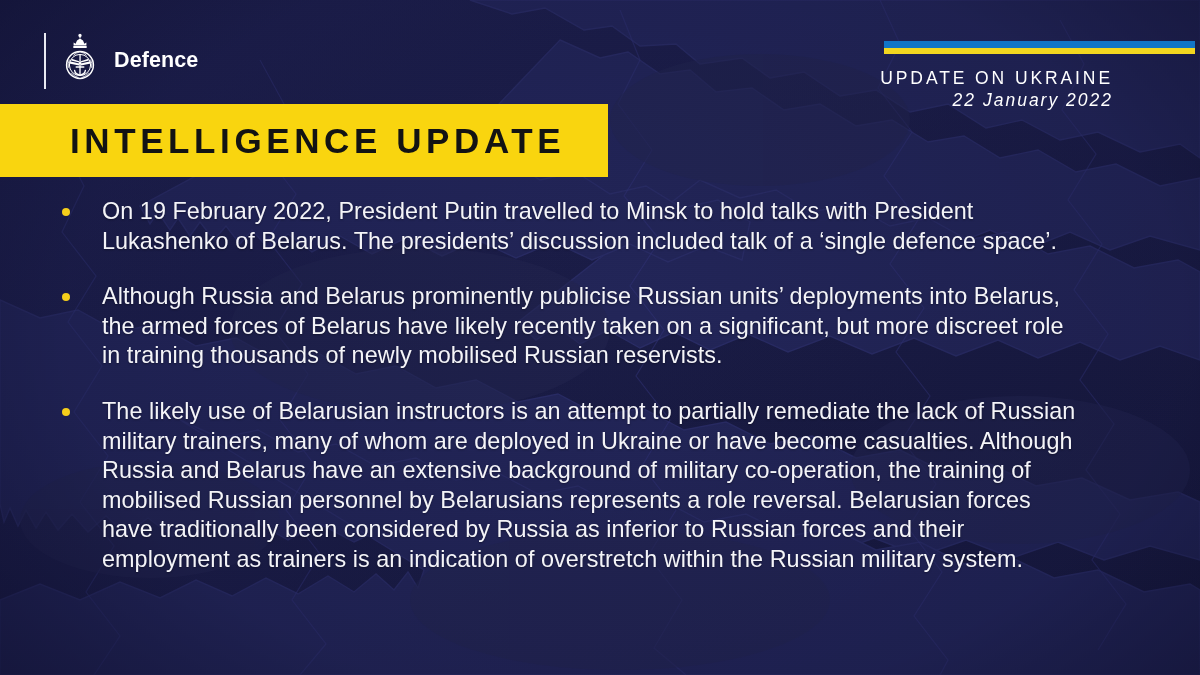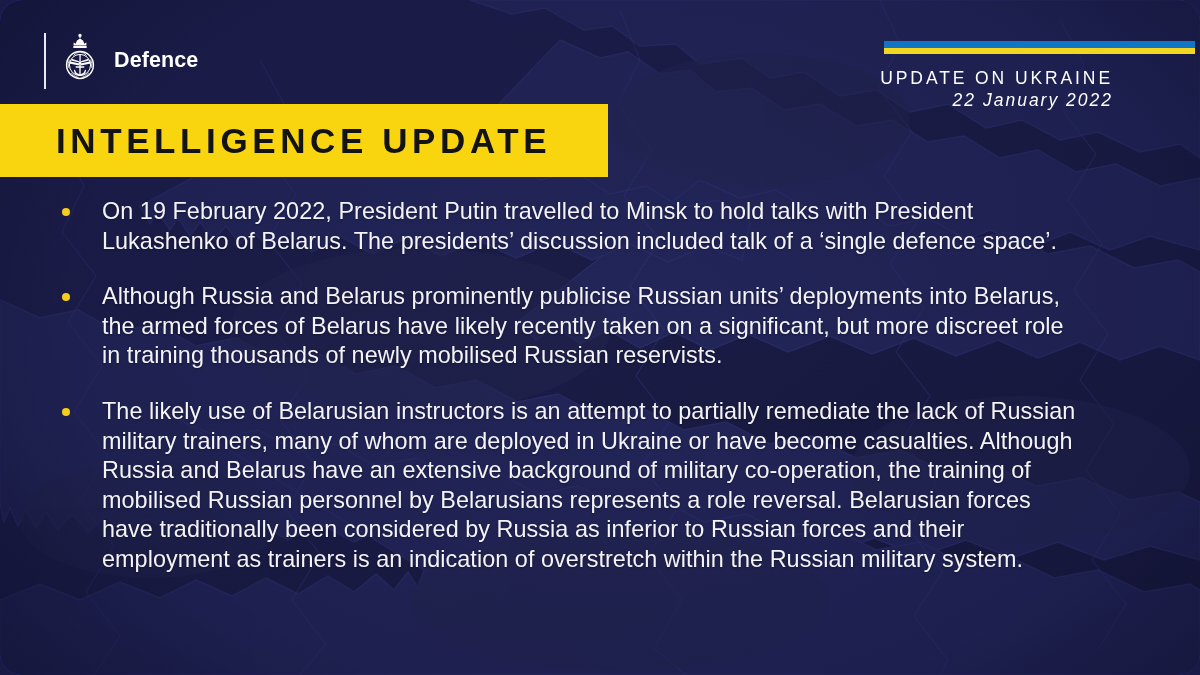--- a/index.html
+++ b/index.html
@@ -17,21 +17,20 @@
     position: relative;
   }
 
   
   .slide {
     position: relative;
     width: 1200px;
     height: 675px;
     background: #1d4ed8;
     overflow: hidden;
-    border-radius: 22px;
   }
 
   
   .bg-map {
     position: absolute;
     inset: 0;
     width: 1200px;
     height: 675px;
     z-index: 0;
     pointer-events: none;
@@ -153,21 +152,21 @@
     background: #F9D50F;
     z-index: 3;
     display: flex;
     align-items: center;
   }
   .banner-text {
     color: #131313;
     font-size: 35px;
     font-weight: 700;
     letter-spacing: 4.6px;
-    padding-left: 56px;
+    padding-left: 70px;
     white-space: nowrap;
   }
 
   
   .body {
     position: absolute;
     left: 62px;
     top: 197px;
     width: 1025px;
     z-index: 3;

